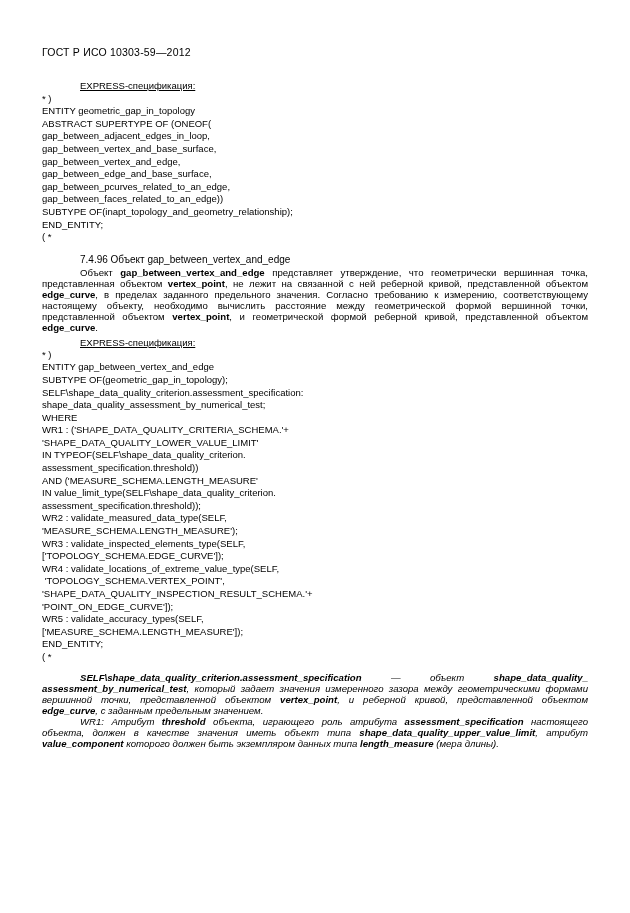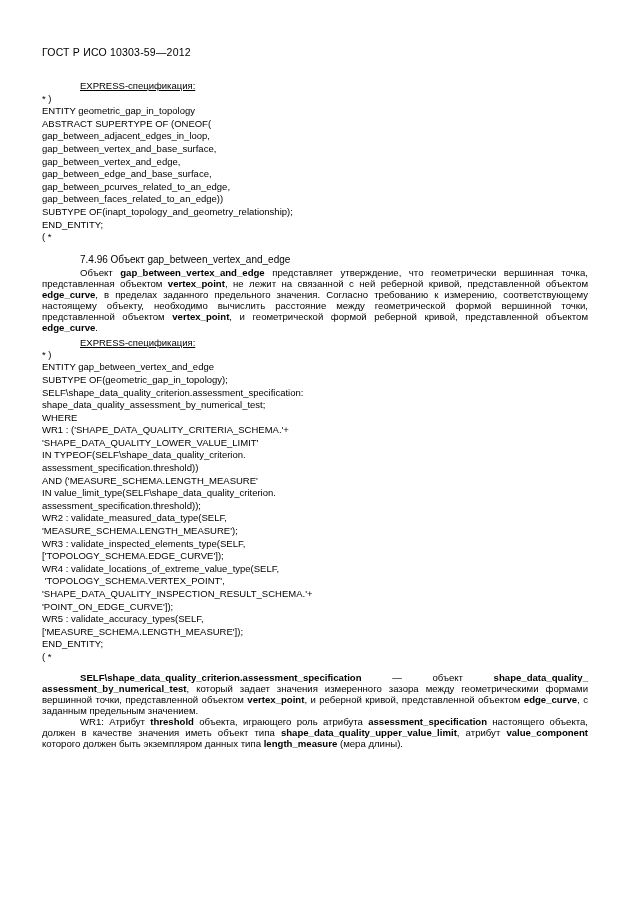--- a/index.html
+++ b/index.html
@@ -64,20 +64,21 @@
     margin-bottom: 1px;
   }
   .sub-underline span {
     text-decoration: underline;
   }
   .defs {
     margin-top: 8px;
   }
   .defs .para {
     margin-top: 0px;
+    font-style: italic;
   }
   .page-number {
     position: absolute;
     left: 48px;
     top: 866px;
     font-size: 12px;
     font-family: Liberation Serif, serif;
   }
 </style>
 </head>

